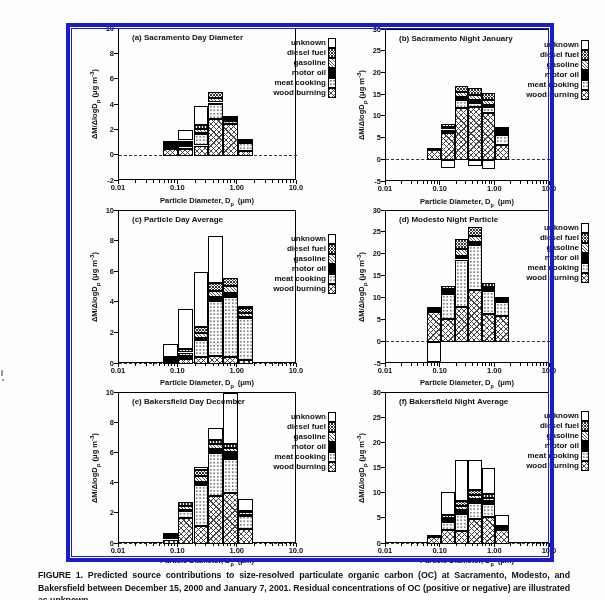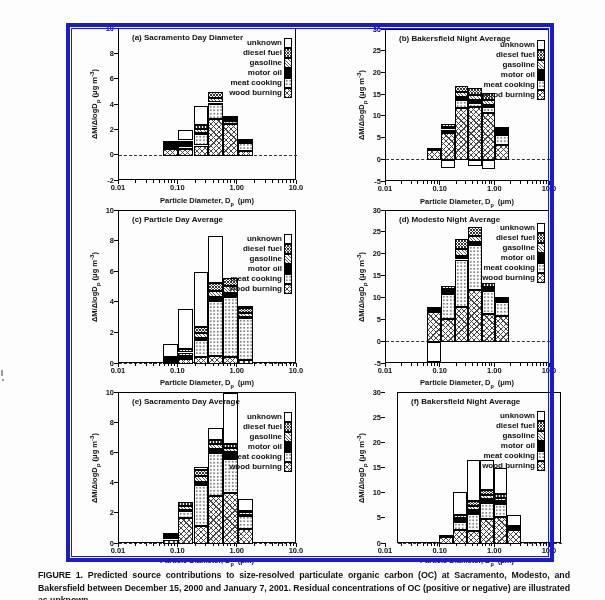--- a/index.html
+++ b/index.html
@@ -57,21 +57,21 @@
   .tick-label.y{text-align:right;}
   .tick-label.x{text-align:center;}
   .axis-label{
     position:absolute;font-size:7.5px;font-weight:700;color:#111;white-space:nowrap;text-align:center;
   }
   .axis-label sub,.legend-row sub{font-size:5.5px;}
   .ylab{
     position:absolute;font-size:7.5px;font-weight:700;color:#111;white-space:nowrap;
     transform:translate(-50%,-50%) rotate(-90deg);
   }
-  .legend{position:absolute;}
+  .legend{position:absolute;padding-left:44px;}
   .legend-row{display:flex;justify-content:flex-end;align-items:stretch;height:10px;}
   .legend-label{
     font-size:8px;font-weight:700;color:#111;line-height:10px;padding-right:2px;white-space:nowrap;
   }
   .legend-swatch{
     width:8px;height:10px;box-sizing:border-box;border:1px solid #000;flex:0 0 8px;
   }
   .caption{
     position:absolute;left:38px;top:569px;width:532px;
     font-size:8.8px;font-weight:700;color:#111;line-height:12.5px;
@@ -233,21 +233,21 @@
         <div class="seg p-motor" style="left: 95.6px; width: 13.8px; top: 74.7px; height: 2.6px;"></div>
         <div class="seg p-gas" style="left: 95.6px; width: 13.8px; top: 69.9px; height: 4.8px;"></div>
         <div class="seg p-diesel" style="left: 95.6px; width: 13.8px; top: 63.4px; height: 6.5px;"></div>
         <div class="negbox" style="left: 95.6px; width: 13.8px; top: 130.3px; height: 9.1px;"></div>
         <div class="seg p-wood" style="left: 109.3px; width: 14px; top: 115.1px; height: 15.2px;"></div>
         <div class="seg p-meat" style="left: 109.3px; width: 14px; top: 105.1px; height: 10px;"></div>
         <div class="seg p-motor" style="left: 109.3px; width: 14px; top: 102.9px; height: 2.2px;"></div>
         <div class="seg p-gas" style="left: 109.3px; width: 14px; top: 100.8px; height: 2.2px;"></div>
         <div class="seg p-diesel" style="left: 109.3px; width: 14px; top: 98.6px; height: 2.2px;"></div>
         <div class="seg p-unknown" style="left: 109.3px; width: 14px; top: 97.3px; height: 1.3px;"></div>
-        <div class="plot-title" style="left: 13px; top: 4px;">(b) Bakersfield Night Average</div>
+        <div class="plot-title" style="left: 13px; top: 4px;">(b) Sacramento Night January</div>
       </div>
       <div class="legend" style="left: 52px; top: 19px; width: 160px;">
         <div class="legend-row">
           <span class="legend-label">unknown</span>
           <span class="legend-swatch p-unknown"></span>
         </div>
         <div class="legend-row">
           <span class="legend-label">diesel fuel</span>
           <span class="legend-swatch p-diesel"></span>
         </div>
@@ -459,21 +459,21 @@
         <div class="seg p-wood" style="left: 95.6px; width: 13.8px; top: 103.2px; height: 28px;"></div>
         <div class="seg p-meat" style="left: 95.6px; width: 13.8px; top: 80.4px; height: 22.7px;"></div>
         <div class="seg p-motor" style="left: 95.6px; width: 13.8px; top: 78.2px; height: 2.2px;"></div>
         <div class="seg p-gas" style="left: 95.6px; width: 13.8px; top: 75.6px; height: 2.6px;"></div>
         <div class="seg p-diesel" style="left: 95.6px; width: 13.8px; top: 71.7px; height: 3.9px;"></div>
         <div class="seg p-wood" style="left: 109.3px; width: 14px; top: 105.4px; height: 25.8px;"></div>
         <div class="seg p-meat" style="left: 109.3px; width: 14px; top: 91.4px; height: 14px;"></div>
         <div class="seg p-motor" style="left: 109.3px; width: 14px; top: 90.1px; height: 1.3px;"></div>
         <div class="seg p-gas" style="left: 109.3px; width: 14px; top: 88.3px; height: 1.7px;"></div>
         <div class="seg p-diesel" style="left: 109.3px; width: 14px; top: 86.1px; height: 2.2px;"></div>
-        <div class="plot-title" style="left: 13px; top: 4px;">(d) Modesto Night Average</div>
+        <div class="plot-title" style="left: 13px; top: 4px;">(d) Modesto Night Particle</div>
       </div>
       <div class="legend" style="left: 52px; top: 21px; width: 160px;">
         <div class="legend-row">
           <span class="legend-label">unknown</span>
           <span class="legend-swatch p-unknown"></span>
         </div>
         <div class="legend-row">
           <span class="legend-label">diesel fuel</span>
           <span class="legend-swatch p-diesel"></span>
         </div>
@@ -575,21 +575,21 @@
         <div class="seg p-motor" style="left: 103.7px; width: 14.9px; top: 58.9px; height: 7.5px;"></div>
         <div class="seg p-gas" style="left: 103.7px; width: 14.9px; top: 55.1px; height: 3.8px;"></div>
         <div class="seg p-diesel" style="left: 103.7px; width: 14.9px; top: 51.3px; height: 3.8px;"></div>
         <div class="seg p-unknown" style="left: 103.7px; width: 14.9px; top: 0px; height: 51.3px;"></div>
         <div class="seg p-wood" style="left: 118.7px; width: 15.1px; top: 135.9px; height: 15.1px;"></div>
         <div class="seg p-meat" style="left: 118.7px; width: 15.1px; top: 122.3px; height: 13.6px;"></div>
         <div class="seg p-motor" style="left: 118.7px; width: 15.1px; top: 121.6px; height: 0.8px;"></div>
         <div class="seg p-gas" style="left: 118.7px; width: 15.1px; top: 119.3px; height: 2.3px;"></div>
         <div class="seg p-diesel" style="left: 118.7px; width: 15.1px; top: 117.8px; height: 1.5px;"></div>
         <div class="seg p-unknown" style="left: 118.7px; width: 15.1px; top: 105.7px; height: 12.1px;"></div>
-        <div class="plot-title" style="left: 13px; top: 4px;">(e) Sacramento Day Average</div>
+        <div class="plot-title" style="left: 13px; top: 4px;">(e) Bakersfield Day December</div>
       </div>
       <div class="legend" style="left: 52px; top: 28px; width: 174px;">
         <div class="legend-row">
           <span class="legend-label">unknown</span>
           <span class="legend-swatch p-unknown"></span>
         </div>
         <div class="legend-row">
           <span class="legend-label">diesel fuel</span>
           <span class="legend-swatch p-diesel"></span>
         </div>
@@ -651,21 +651,21 @@
       <div class="tick" style="left: 205.9px; top: 159px; width: 1px; height: 2.5px;"></div>
       <div class="tick" style="left: 211.6px; top: 159px; width: 1px; height: 2.5px;"></div>
       <div class="tick" style="left: 216.3px; top: 159px; width: 1px; height: 2.5px;"></div>
       <div class="tick" style="left: 220.3px; top: 159px; width: 1px; height: 2.5px;"></div>
       <div class="tick" style="left: 223.8px; top: 159px; width: 1px; height: 2.5px;"></div>
       <div class="tick" style="left: 226.8px; top: 159px; width: 1px; height: 2.5px;"></div>
       <div class="axis-label" style="left: 52px; width: 178px; top: 172px;"><span>Particle Diameter, D</span><sub>p</sub><span> (μm)</span></div>
       <div class="ylab" style="left: 28px; top: 83.5px;"><span>ΔM/ΔlogD</span><sub>p</sub><span> (μg m</span><sup>-3</sup><span>)</span></div>
     </div>
     <div class="subplot" style="left: 333px; top: 384px; width: 240px; height: 201px;">
-      <div class="plot-box" style="left: 52px; top: 8px; width: 164px; height: 151px; margin-left: 12px;">
+      <div class="plot-box" style="left: 52px; top: 8px; width: 164px; height: 151px;">
         <div class="zero-line" style="left: 0px; width: 164px; top: 150px;"></div>
         <div class="seg p-wood" style="left: 40.9px; width: 13.8px; top: 144px; height: 7px;"></div>
         <div class="seg p-meat" style="left: 40.9px; width: 13.8px; top: 143.4px; height: 0.8px;"></div>
         <div class="seg p-motor" style="left: 40.9px; width: 13.8px; top: 143.3px; height: 0.8px;"></div>
         <div class="seg p-gas" style="left: 40.9px; width: 13.8px; top: 142.9px; height: 0.8px;"></div>
         <div class="seg p-diesel" style="left: 40.9px; width: 13.8px; top: 142.4px; height: 0.8px;"></div>
         <div class="seg p-wood" style="left: 54.7px; width: 14px; top: 137.4px; height: 13.6px;"></div>
         <div class="seg p-meat" style="left: 54.7px; width: 14px; top: 129.4px; height: 8.1px;"></div>
         <div class="seg p-motor" style="left: 54.7px; width: 14px; top: 126.6px; height: 2.8px;"></div>
         <div class="seg p-gas" style="left: 54.7px; width: 14px; top: 124.6px; height: 2px;"></div>

